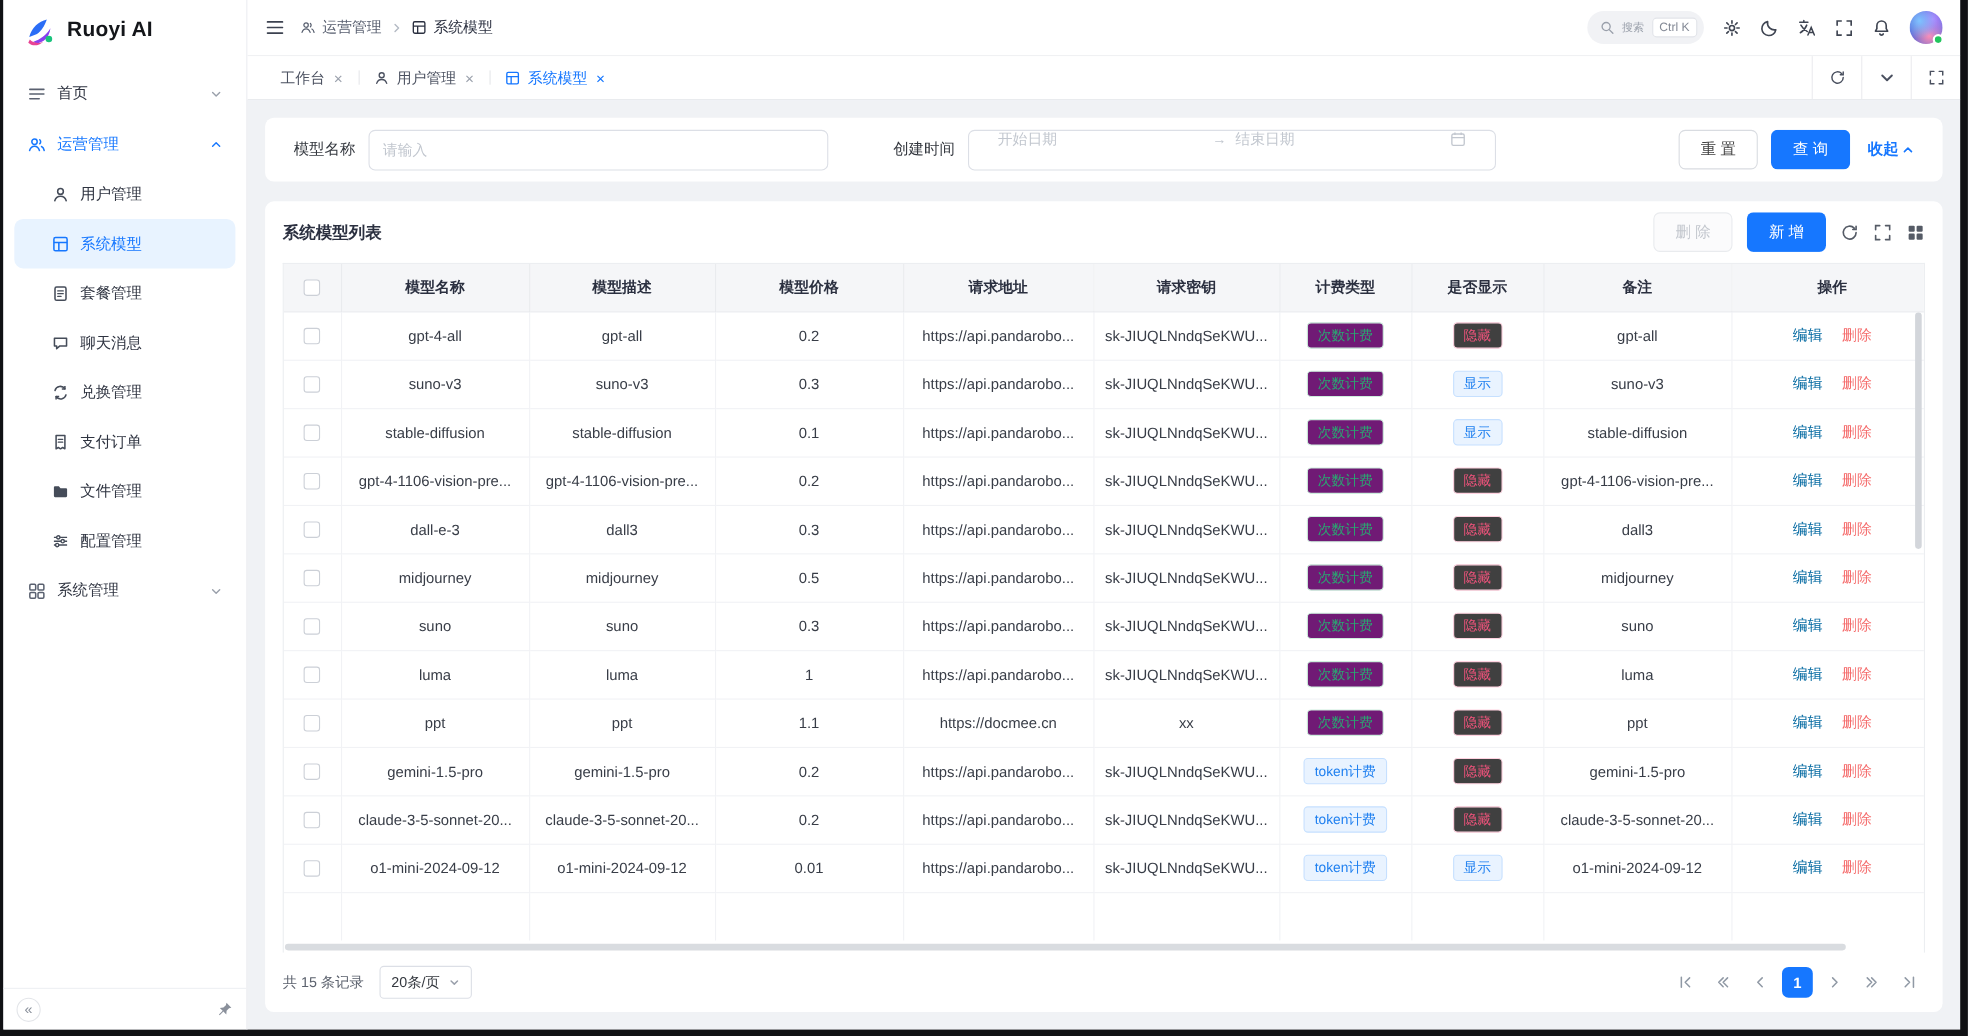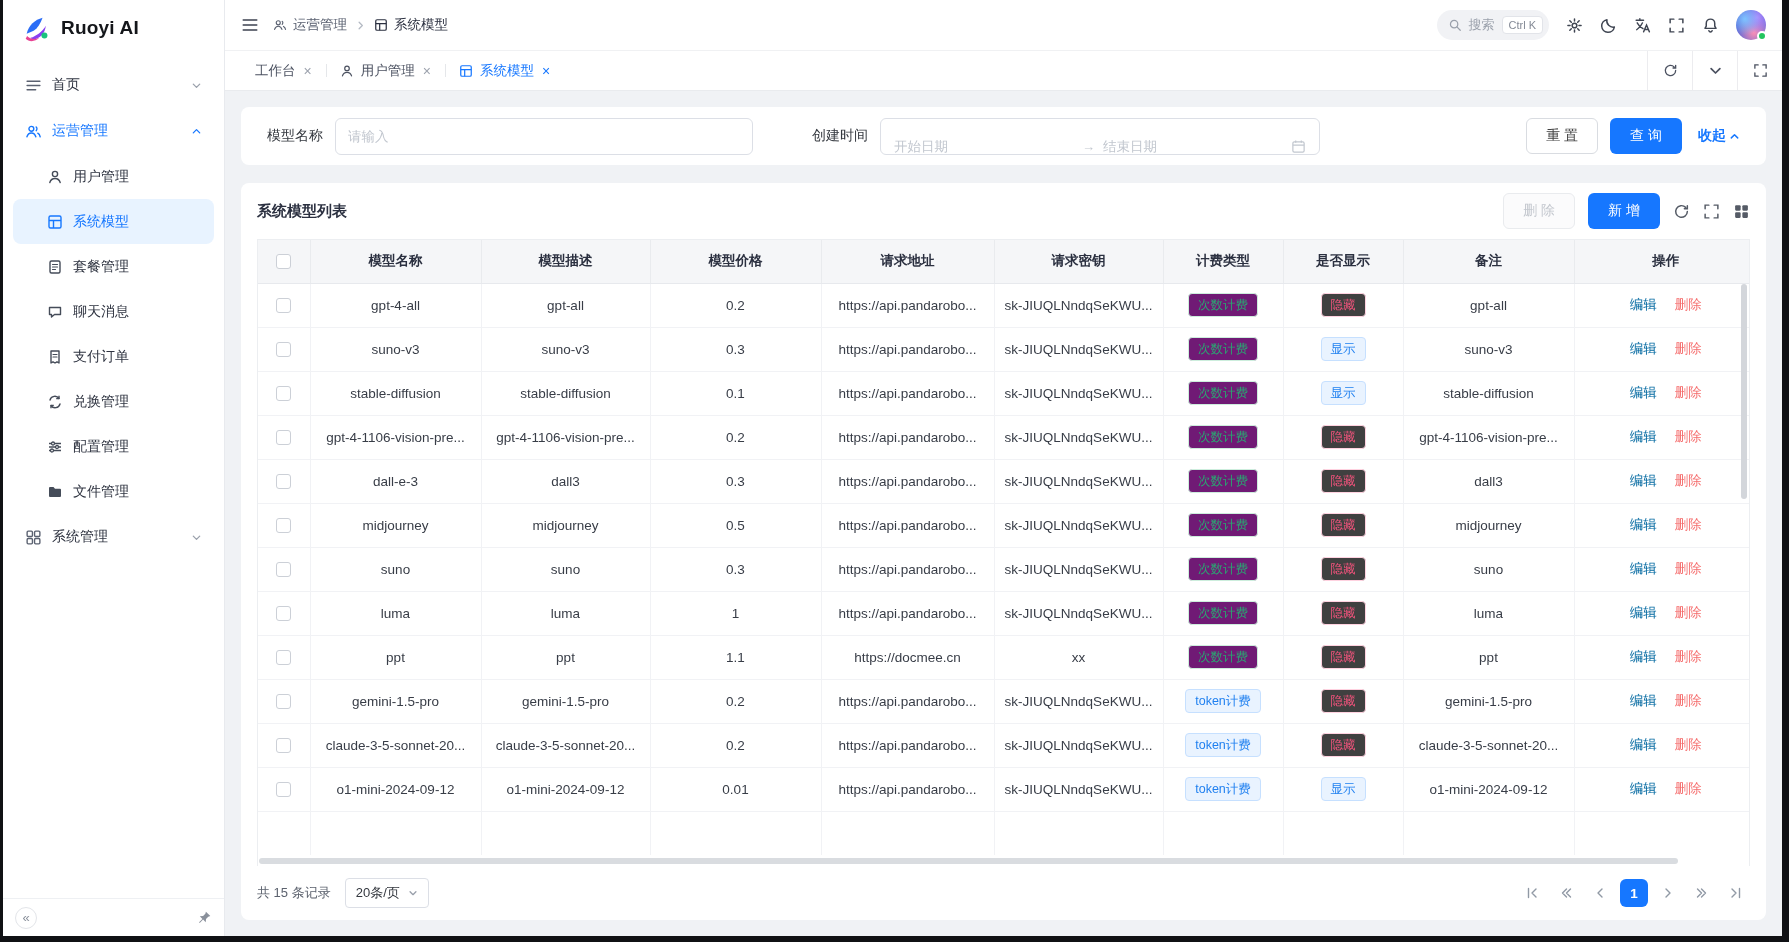--- a/index.html
+++ b/index.html
@@ -37,21 +37,21 @@
   .crumb { display:flex; align-items:center; gap:6px; color:#596070; cursor:pointer; font-size:13.5px; }
   .crumb.current { color:#2b3040; }
   .c-icon { width:14px; height:14px; display:flex; }
   .c-icon svg { width:100%; height:100%; }
   .crumb-sep { width:11px; height:11px; color:#b4bac4; display:flex; }
   .crumb-sep svg { width:100%; height:100%; }
   .topbar-right { margin-left:auto; display:flex; align-items:center; gap:17px; }
   .search-pill { height:30px; background:#f1f2f5; border-radius:15px; display:flex; align-items:center; gap:7px; padding:0 6px 0 11px; cursor:pointer; }
   .s-icon { width:14px; height:14px; color:#9aa0ab; display:flex; }
   .s-icon svg { width:100%; height:100%; }
-  .search-text { font-size:13px; color:#9aa0ab; }
+  .search-text { font-size:10px; color:#9aa0ab; }
   .kbd { background:#fff; border:1px solid #e2e4e9; border-radius:4px; padding:2px 6px; font-size:11px; color:#848a96; }
   .top-icon { width:17px; height:17px; color:#3f4552; display:flex; cursor:pointer; }
   .top-icon svg { width:100%; height:100%; }
   .avatar { width:30px; height:30px; border-radius:50%; position:relative; cursor:pointer; flex:none;
     background: radial-gradient(circle at 30% 30%, #7ec3ff, rgba(0,0,0,0) 55%),
                 radial-gradient(circle at 70% 25%, #b388ff, rgba(0,0,0,0) 55%),
                 radial-gradient(circle at 60% 75%, #ff8fb3, rgba(0,0,0,0) 60%), #5a67d8; }
   .status-dot { position:absolute; right:-1px; bottom:-1px; width:10px; height:10px; border-radius:50%; background:#22c55e; border:2px solid #fff; }
 
   
@@ -68,21 +68,21 @@
   .tab-ctrl svg { width:15px; height:15px; }
 
   
   .content { flex:1; min-height:0; padding:16px; display:flex; flex-direction:column; overflow:hidden; }
 
   .filter-card { background:#fff; border-radius:8px; min-height:58px; display:flex; align-items:center; padding:0 26px; flex:none; }
   .f-label { font-size:14px; color:#34383f; margin-right:12px; white-space:nowrap; }
   .lbl2 { margin-left:59px; }
   .text-input { width:418px; height:37px; border:1px solid #dcdfe6; border-radius:6px; padding:0 12px; font-size:13.5px; color:#333; outline:none; font-family:inherit; }
   .text-input::placeholder { color:#c2c7cf; }
-  .date-range { width:440px; height:37px; border:1px solid #dcdfe6; border-radius:6px; display:flex; align-items:flex-end; padding:0 13px; gap:8px; }
+  .date-range { width:480px; height:37px; border:1px solid #dcdfe6; border-radius:6px; display:flex; align-items:flex-start; padding:0 26px; gap:8px; }
   .date-range input { border:none; outline:none; flex:1; min-width:0; font-size:13.5px; font-family:inherit; color:#333; background:transparent; }
   .date-range input::placeholder { color:#c2c7cf; }
   .range-arrow { color:#c2c7cf; font-size:13px; }
   .cal-icon { width:15px; height:15px; color:#c2c7cf; display:flex; }
   .cal-icon svg { width:100%; height:100%; }
   .filter-actions { margin-left:auto; display:flex; align-items:center; gap:12px; }
   .btn { height:36px; padding:0 19px; border-radius:6px; font-size:14px; cursor:pointer; border:1px solid transparent; font-family:inherit; white-space:nowrap; }
   .btn-plain { background:#fff; border-color:#d9dce1; color:#404040; }
   .btn-primary { background:#1677ff; color:#fff; }
   .btn-disabled { background:#fbfbfc; border-color:#e9ebee; color:#c3c7ce; cursor:not-allowed; }
@@ -207,53 +207,53 @@
           <span class="mi-icon">
             <svg viewBox="0 0 16 16">
                 <path d="M2.5 3.5h11v7h-6l-3 2.5v-2.5h-2z" fill="none" stroke="currentColor" stroke-width="1.4" stroke-linejoin="round"></path>
               </svg>
           </span>
           <span>聊天消息</span>
         </div>
         <div class="submenu-item">
           <span class="mi-icon">
             <svg viewBox="0 0 16 16">
+                <path d="M3 6a5 5 0 0 1 9-1.5M13 10a5 5 0 0 1-9 1.5" fill="none" stroke="currentColor" stroke-width="1.4" stroke-linecap="round"></path>
+                <path d="M12 1.8v2.8h-2.8M4 14.2v-2.8h2.8" fill="none" stroke="currentColor" stroke-width="1.4" stroke-linejoin="round"></path>
+              </svg>
+          </span>
+          <span>兑换管理</span>
+        </div>
+        <div class="submenu-item">
+          <span class="mi-icon">
+            <svg viewBox="0 0 16 16">
                 <path d="M4 2h8v12l-2-1.2L8 14l-2-1.2L4 14z" fill="none" stroke="currentColor" stroke-width="1.4" stroke-linejoin="round"></path>
                 <path d="M6 5.5h4M6 8h4" stroke="currentColor" stroke-width="1.2" fill="none" stroke-linecap="round"></path>
               </svg>
           </span>
           <span>支付订单</span>
         </div>
         <div class="submenu-item">
           <span class="mi-icon">
             <svg viewBox="0 0 16 16">
-                <path d="M3 6a5 5 0 0 1 9-1.5M13 10a5 5 0 0 1-9 1.5" fill="none" stroke="currentColor" stroke-width="1.4" stroke-linecap="round"></path>
-                <path d="M12 1.8v2.8h-2.8M4 14.2v-2.8h2.8" fill="none" stroke="currentColor" stroke-width="1.4" stroke-linejoin="round"></path>
-              </svg>
-          </span>
-          <span>兑换管理</span>
+                <path d="M2 4a1 1 0 0 1 1-1h3.5L8 4.8h5a1 1 0 0 1 1 1V12a1 1 0 0 1-1 1H3a1 1 0 0 1-1-1z" fill="currentColor"></path>
+              </svg>
+          </span>
+          <span>文件管理</span>
         </div>
         <div class="submenu-item">
           <span class="mi-icon">
             <svg viewBox="0 0 16 16">
                 <path d="M2 4.5h12M2 8h12M2 11.5h12" stroke="currentColor" stroke-width="1.3" fill="none"></path>
                 <circle cx="6" cy="4.5" r="1.5" fill="#fff" stroke="currentColor" stroke-width="1.3"></circle>
                 <circle cx="10" cy="8" r="1.5" fill="#fff" stroke="currentColor" stroke-width="1.3"></circle>
                 <circle cx="5" cy="11.5" r="1.5" fill="#fff" stroke="currentColor" stroke-width="1.3"></circle>
               </svg>
           </span>
           <span>配置管理</span>
-        </div>
-        <div class="submenu-item">
-          <span class="mi-icon">
-            <svg viewBox="0 0 16 16">
-                <path d="M2 4a1 1 0 0 1 1-1h3.5L8 4.8h5a1 1 0 0 1 1 1V12a1 1 0 0 1-1 1H3a1 1 0 0 1-1-1z" fill="currentColor"></path>
-              </svg>
-          </span>
-          <span>文件管理</span>
         </div>
       </div>
 
       <div class="menu-item">
         <span class="mi-icon">
           <svg viewBox="0 0 16 16">
               <rect x="2" y="2" width="5" height="5" rx="1" fill="none" stroke="currentColor" stroke-width="1.3"></rect>
               <rect x="9" y="2" width="5" height="5" rx="1" fill="none" stroke="currentColor" stroke-width="1.3"></rect>
               <rect x="2" y="9" width="5" height="5" rx="1" fill="none" stroke="currentColor" stroke-width="1.3"></rect>
               <rect x="9" y="9" width="5" height="5" rx="1" fill="none" stroke="currentColor" stroke-width="1.3"></rect>

